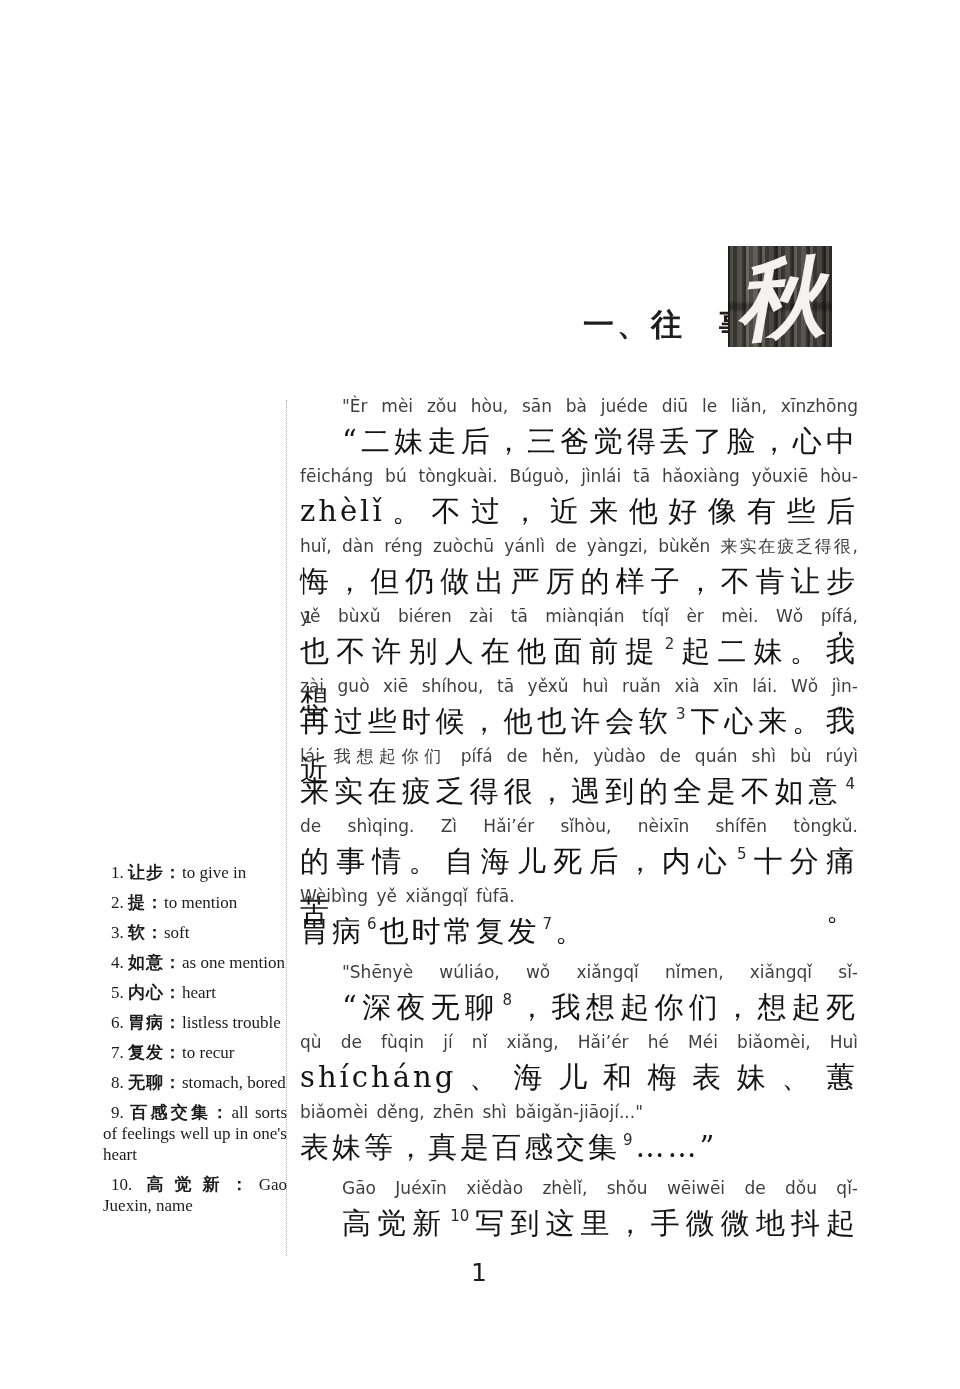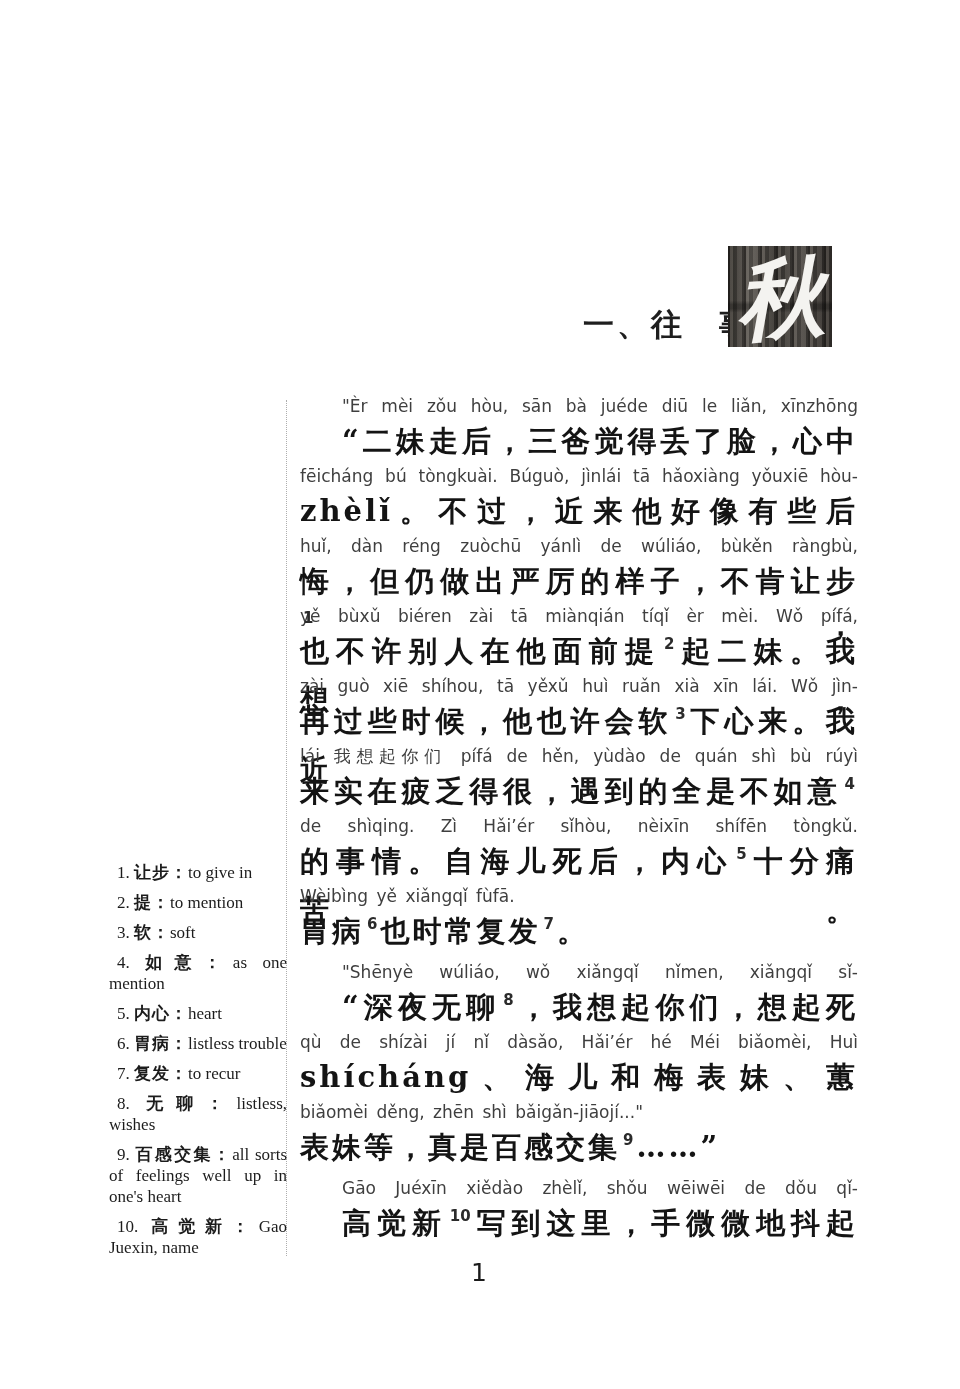--- a/index.html
+++ b/index.html
@@ -73,21 +73,21 @@
   .notes {
     position: absolute;
     left: 95px;
     top: 862px;
     width: 192px;
     color: #1c1c1c;
   }
   .notes p {
     font-size: 17px;
     line-height: 21px;
-    margin: 0 0 9px 14px;
+    margin: 0 0 9px 8px;
     text-align: justify;
     text-indent: 8px;
     font-family: "Liberation Serif", serif;
   }
   .notes .num { font-family: "Liberation Serif", serif; }
   .notes .term {
     font-family: "Liberation Sans", sans-serif;
     font-weight: bold;
     letter-spacing: 1px;
   }
@@ -109,21 +109,20 @@
     color: #3f3f3f;
     word-spacing: 3px;
     margin-bottom: 1px;
   }
   .hanzi {
     font-family: "DejaVu Serif", serif;
     font-size: 29px;
     line-height: 44px;
     color: #141414;
     letter-spacing: 3px;
-    font-weight: bold;
   }
   .line.fill .pinyin,
   .line.fill .hanzi {
     text-align: justify;
     text-align-last: justify;
   }
   .hanzi sup {
     font-family: "DejaVu Sans", sans-serif;
     font-size: 15px;
     letter-spacing: 0;
@@ -160,36 +159,36 @@
   <div class="divider"></div>
 
   <aside class="notes">
       <p><span class="num">1.</span> <b class="term">让步：</b><span class="def">to give in</span></p>
       <p><span class="num">2.</span> <b class="term">提：</b><span class="def">to mention</span></p>
       <p><span class="num">3.</span> <b class="term">软：</b><span class="def">soft</span></p>
       <p><span class="num">4.</span> <b class="term">如意：</b><span class="def">as one mention</span></p>
       <p><span class="num">5.</span> <b class="term">内心：</b><span class="def">heart</span></p>
       <p><span class="num">6.</span> <b class="term">胃病：</b><span class="def">listless trouble</span></p>
       <p><span class="num">7.</span> <b class="term">复发：</b><span class="def">to recur</span></p>
-      <p><span class="num">8.</span> <b class="term">无聊：</b><span class="def">listless, wishes</span></p>
+      <p><span class="num">8.</span> <b class="term">无聊：</b><span class="def">stomach, bored</span></p>
       <p><span class="num">9.</span> <b class="term">百感交集：</b><span class="def">all sorts of feelings well up in one's heart</span></p>
       <p><span class="num">10.</span> <b class="term">高觉新：</b><span class="def">Gao Juexin, name</span></p>
     </aside>
 
   <main class="text-col">
       <div class="line indent fill">
         <div class="pinyin">"Èr mèi zǒu hòu, sān bà juéde diū le liǎn, xīnzhōng</div>
         <div class="hanzi">“二妹走后，三爸觉得丢了脸，心中</div>
       </div>
       <div class="line fill">
         <div class="pinyin">fēicháng bú tòngkuài. Búguò, jìnlái tā hǎoxiàng yǒuxiē hòu-</div>
         <div class="hanzi">zhèlǐ。不过，近来他好像有些后</div>
       </div>
       <div class="line fill">
-        <div class="pinyin">huǐ, dàn réng zuòchū yánlì de wúliáo, bùkěn ràngbù,</div>
+        <div class="pinyin">huǐ, dàn réng zuòchū yánlì de yàngzi, bùkěn 来实在疲乏得很,</div>
         <div class="hanzi">悔，但仍做出严厉的样子，不肯让步<sup>1</sup>，</div>
       </div>
       <div class="line fill">
         <div class="pinyin">yě bùxǔ biéren zài tā miànqián tíqǐ èr mèi. Wǒ pífá,</div>
         <div class="hanzi">也不许别人在他面前提<sup>2</sup>起二妹。我想，</div>
       </div>
       <div class="line fill">
         <div class="pinyin">zài guò xiē shíhou, tā yěxǔ huì ruǎn xià xīn lái. Wǒ jìn-</div>
         <div class="hanzi">再过些时候，他也许会软<sup>3</sup>下心来。我近</div>
       </div>
@@ -203,21 +202,21 @@
       </div>
       <div class="line">
         <div class="pinyin">Wèibìng yě xiǎngqǐ fùfā.</div>
         <div class="hanzi">胃病<sup>6</sup>也时常复发<sup>7</sup>。</div>
       </div>
       <div class="line indent fill gap">
         <div class="pinyin">"Shēnyè wúliáo, wǒ xiǎngqǐ nǐmen, xiǎngqǐ sǐ-</div>
         <div class="hanzi">“深夜无聊<sup>8</sup>，我想起你们，想起死</div>
       </div>
       <div class="line fill">
-        <div class="pinyin">qù de shízài jí nǐ dàsǎo, Hǎi’ér hé Méi biǎomèi, Huì</div>
+        <div class="pinyin">qù de fùqin jí nǐ xiǎng, Hǎi’ér hé Méi biǎomèi, Huì</div>
         <div class="hanzi">shícháng、海儿和梅表妹、蕙</div>
       </div>
       <div class="line">
         <div class="pinyin">biǎomèi děng, zhēn shì bǎigǎn-jiāojí..."</div>
         <div class="hanzi">表妹等，真是百感交集<sup>9</sup>……”</div>
       </div>
       <div class="line indent fill gap">
         <div class="pinyin">Gāo Juéxīn xiědào zhèlǐ, shǒu wēiwēi de dǒu qǐ-</div>
         <div class="hanzi">高觉新<sup>10</sup>写到这里，手微微地抖起</div>
       </div>

